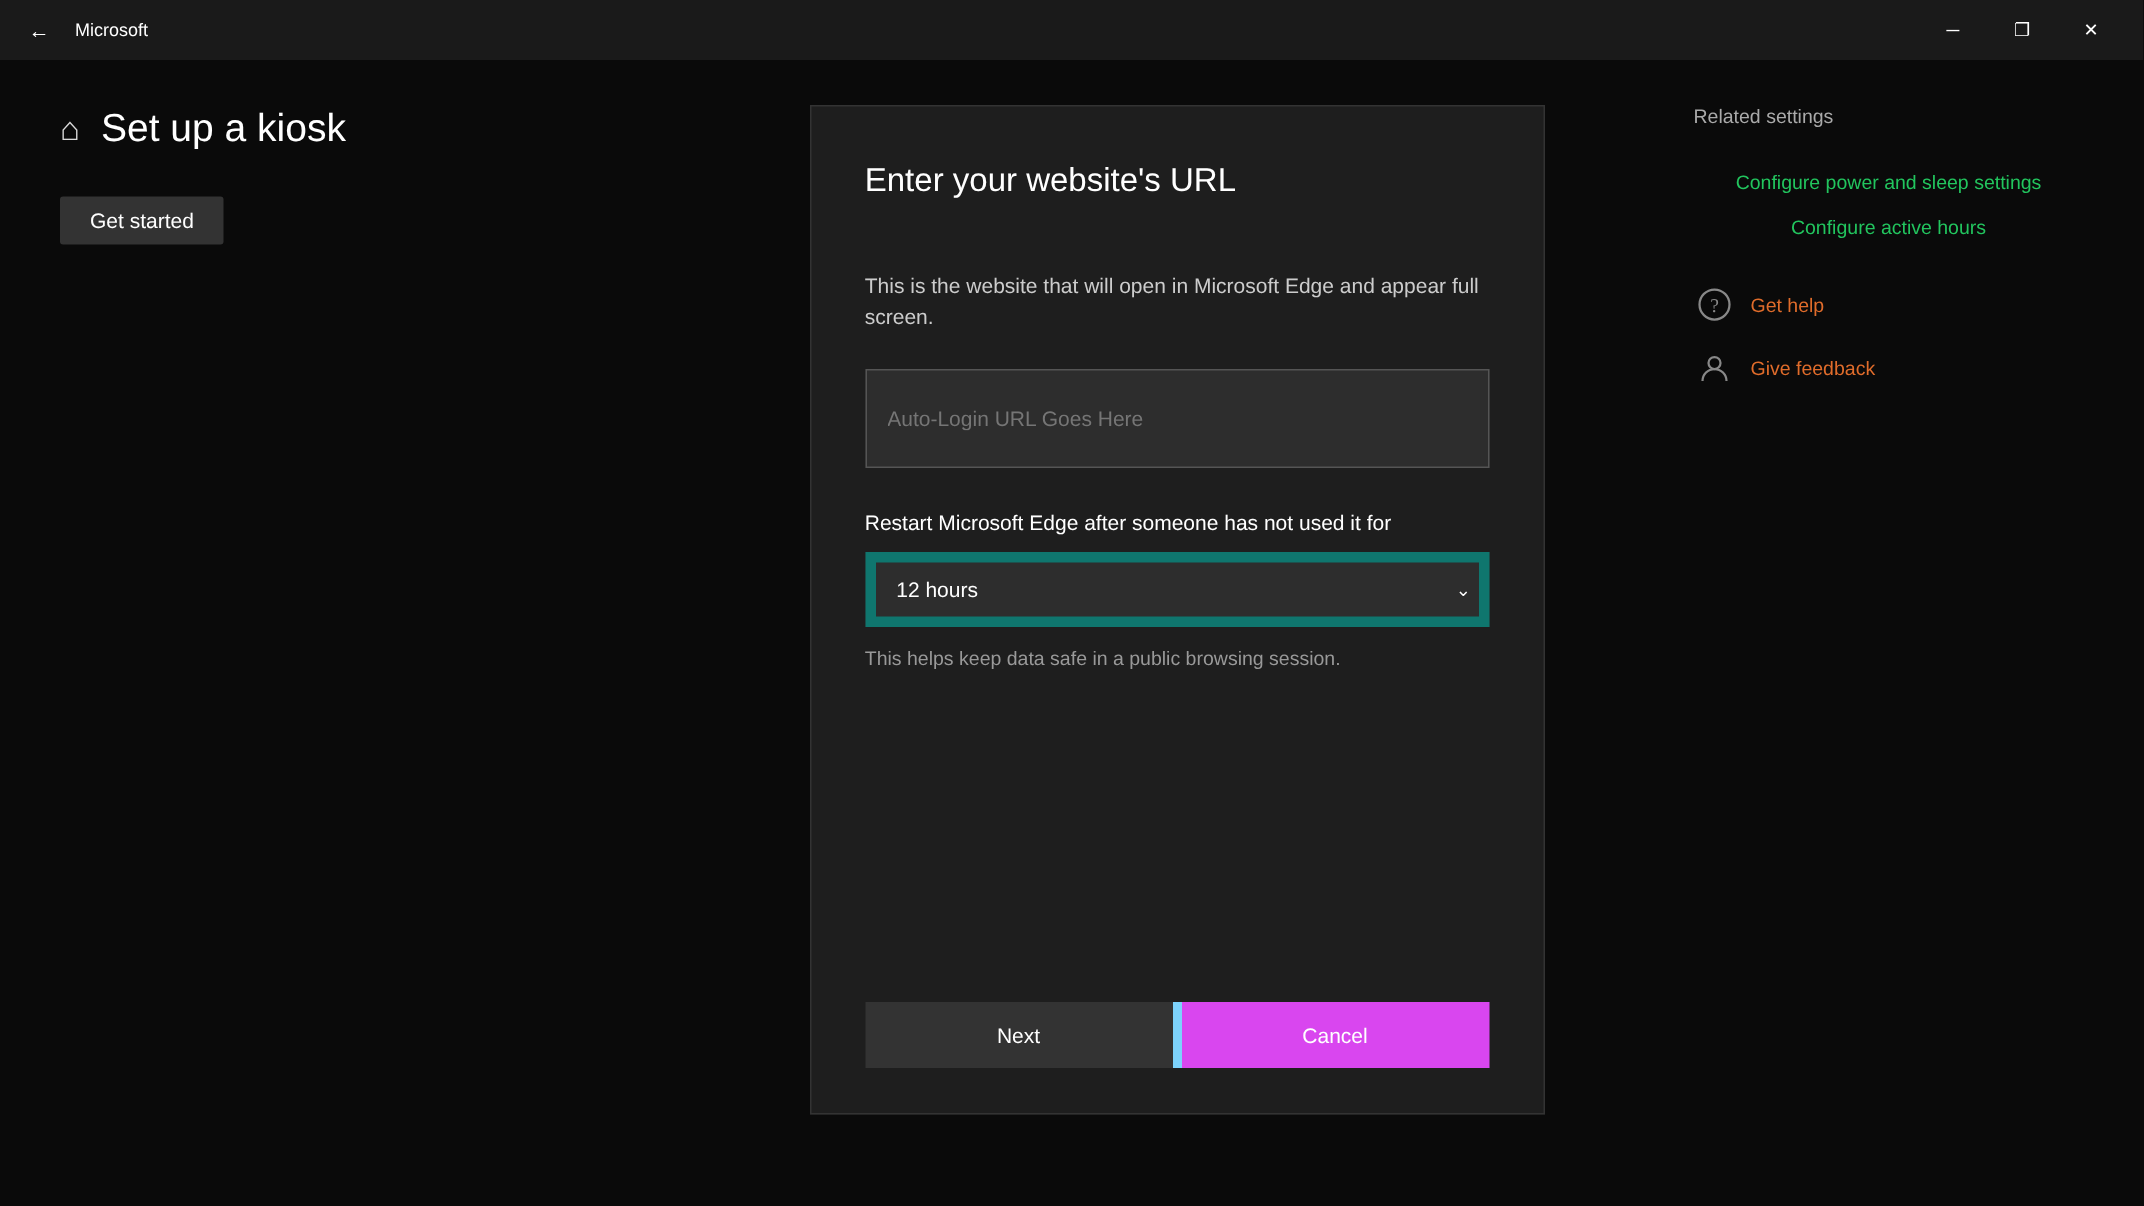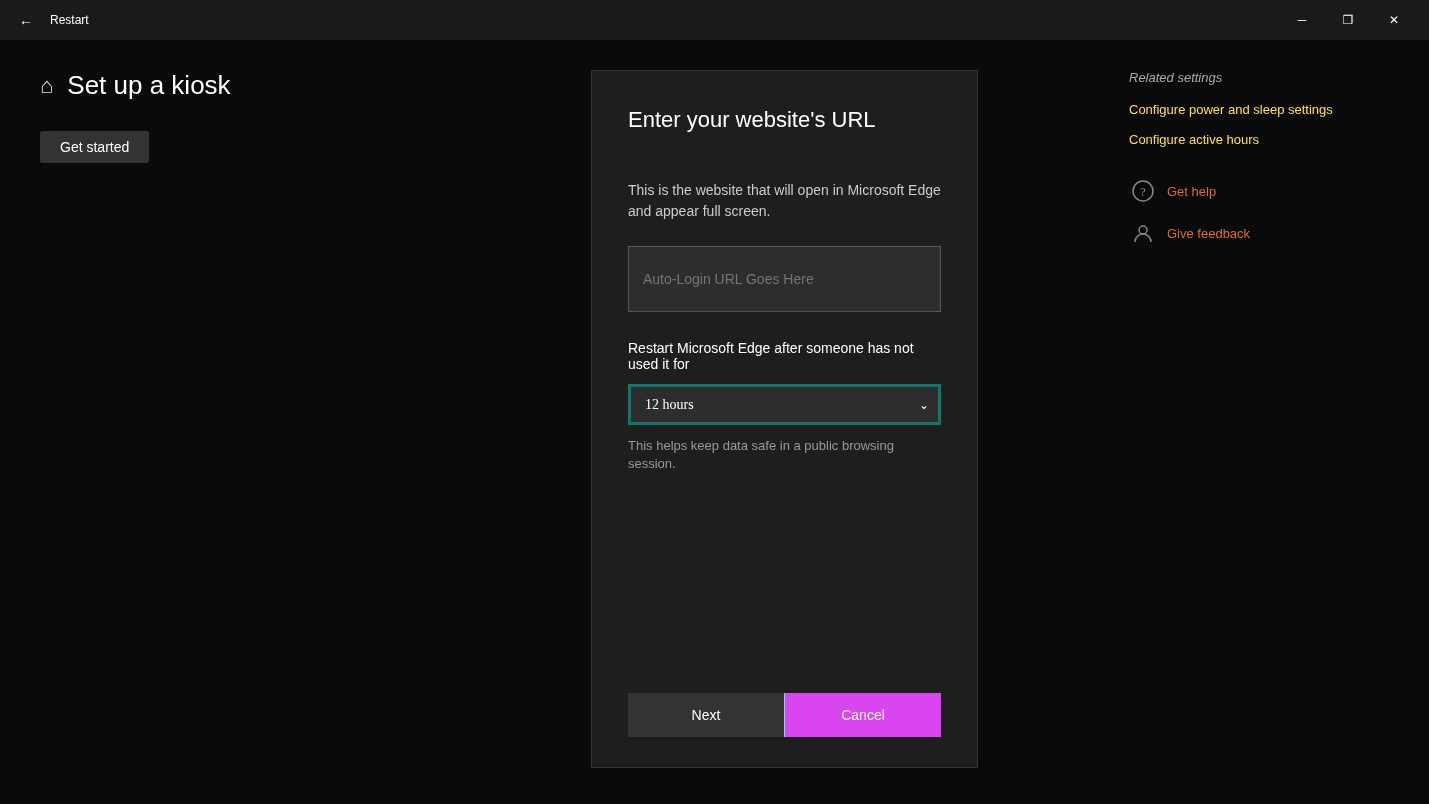--- a/index.html
+++ b/index.html
@@ -129,21 +129,21 @@
       flex: 1;
       display: flex;
       justify-content: center;
       align-items: flex-start;
       padding-top: 0;
     }
 
     .dialog {
       background: #1e1e1e;
       border: 1px solid #333;
-      width: 387px;
+      width: 490px;
       padding: 36px 36px 30px;
       position: relative;
     }
 
     .dialog-title {
       font-size: 22px;
       font-weight: 300;
       color: #ffffff;
       margin-bottom: 16px;
     }
@@ -175,25 +175,25 @@
     }
 
     .dropdown-wrapper {
       position: relative;
       margin-bottom: 12px;
     }
 
     .dropdown-select {
       width: 100%;
       background: #2d2d2d;
-      border: 3px solid #0f766e;
+      border: 7px solid #0f766e;
       color: #ffffff;
       padding: 10px 40px 10px 14px;
       font-size: 14px;
-      font-family: Liberation Serif, serif;
+      font-family: Liberation Sans, sans-serif;
       appearance: none;
       -webkit-appearance: none;
       cursor: pointer;
       outline: none;
     }
 
     .dropdown-arrow {
       position: absolute;
       right: 12px;
       top: 50%;
@@ -219,21 +219,21 @@
     .btn-next {
       flex: 1;
       background: #333;
       color: #ffffff;
       border: none;
       padding: 14px;
       font-size: 14px;
       font-family: 'Segoe UI', Arial, sans-serif;
       cursor: pointer;
       text-align: center;
-      border-right: 1px solid #7dd3fc;
+      border-right: 6px solid #7dd3fc;
     }
 
     .btn-cancel {
       flex: 1;
       background: #d946ef;
       color: #ffffff;
       border: none;
       padding: 14px;
       font-size: 14px;
       font-family: 'Segoe UI', Arial, sans-serif;
@@ -244,33 +244,33 @@
     
     .right-panel {
       flex: 0 0 320px;
       padding-left: 60px;
       padding-top: 0;
     }
 
     .related-settings-title {
       font-size: 13px;
       color: #aaaaaa;
-      margin-bottom: 16px;
+      margin-bottom: 28px;
       font-weight: 400;
-      font-style: italic;
     }
 
     .related-link {
       display: block;
-      color: #fde047;
+      color: #22c55e;
       font-size: 13px;
       text-decoration: none;
       margin-bottom: 12px;
       cursor: pointer;
       line-height: 1.4;
+      text-align: center;
     }
 
     .help-section {
       margin-top: 28px;
     }
 
     .help-item {
       display: flex;
       align-items: center;
       gap: 10px;
@@ -297,21 +297,21 @@
     }
   </style>
 </head>
 <body>
 
 <div class="title-bar">
   <div class="title-bar-left">
     <div class="title-bar-back">
       <span>←</span>
     </div>
-    <span class="title-bar-title">Restart</span>
+    <span class="title-bar-title">Microsoft</span>
   </div>
   <div class="title-bar-controls">
     <button class="title-btn">─</button>
     <button class="title-btn">❐</button>
     <button class="title-btn close">✕</button>
   </div>
 </div>
 
 <div class="main-content">
 

